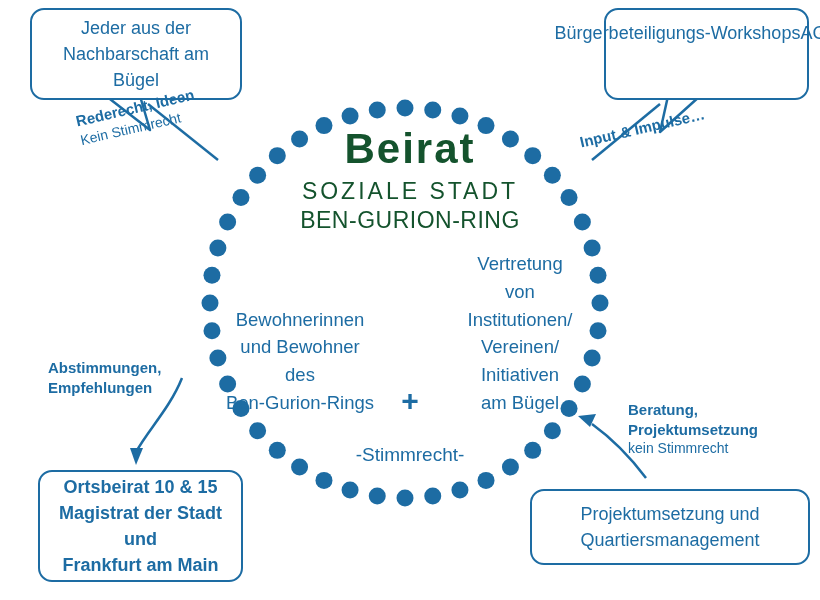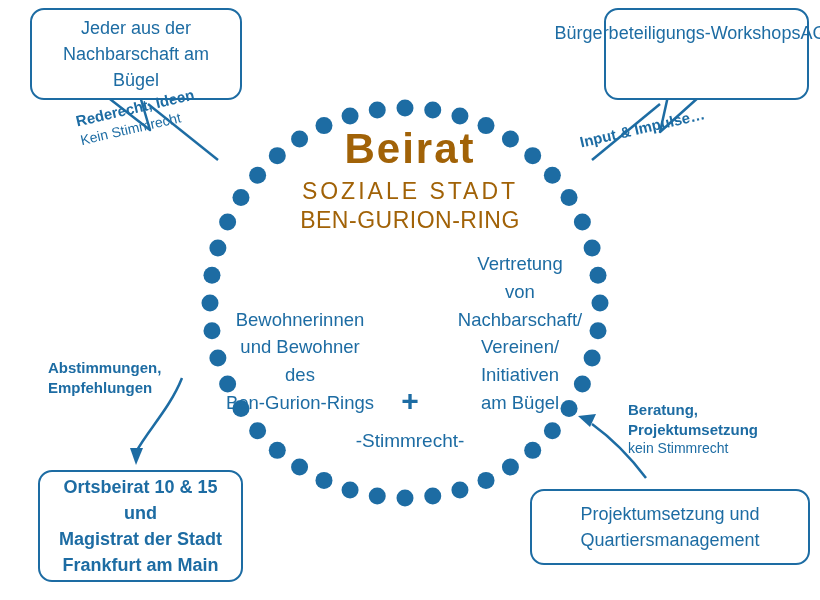--- a/index.html
+++ b/index.html
@@ -50,21 +50,21 @@
     left: 530px; top: 489px; width: 280px; height: 76px;
     display: flex; flex-direction: column; justify-content: center;
   }
 
   
   #center-text {
     position: absolute;
     left: 190px; top: 118px;
     width: 440px;
     text-align: center;
-    color: #a16207;
+    color: #14532d;
     z-index: 4;
   }
   #title-beirat {
     font-size: 42px;
     font-weight: bold;
     letter-spacing: 2px;
     line-height: 1.1;
     margin-top: 8px;
   }
   #subtitle-soziale {
@@ -97,21 +97,21 @@
   #plus-sign {
     width: 40px;
     text-align: center;
     font-size: 30px;
     font-weight: bold;
     line-height: 1.1;
     padding-top: 16px;
   }
   #stimmrecht {
     position: absolute;
-    left: 190px; top: 430px;
+    left: 190px; top: 444px;
     width: 440px;
     text-align: center;
     font-size: 19px;
     color: #1d6ca3;
     z-index: 4;
   }
 
   
   .conn-label {
     position: absolute;
@@ -244,21 +244,21 @@
     <div id="col-left">
       <div>Bewohnerinnen</div>
       <div>und Bewohner</div>
       <div>des</div>
       <div>Ben-Gurion-Rings</div>
     </div>
     <div id="plus-sign">+</div>
     <div id="col-right">
       <div>Vertretung</div>
       <div>von</div>
-      <div>Nachbarschaft/</div>
+      <div>Institutionen/</div>
       <div>Vereinen/</div>
       <div>Initiativen</div>
       <div>am Bügel</div>
     </div>
   </div>
 
   <div id="stimmrecht">-Stimmrecht-</div>
 
   <div class="box" id="box-nachbarschaft">
     <div>Jeder aus der</div>
@@ -267,22 +267,22 @@
   </div>
 
   <div class="box" id="box-buergerbeteiligung">
     <div>Bürgerbeteiligungs-</div>
     <div>Workshops</div>
     <div>AGs …</div>
   </div>
 
   <div class="box" id="box-ortsbeirat">
     <div>Ortsbeirat 10 &amp; 15</div>
+    <div>Magistrat der Stadt</div>
     <div>und</div>
-    <div>Magistrat der Stadt</div>
     <div>Frankfurt am Main</div>
   </div>
 
   <div class="box" id="box-stadtplanung">
     <div>Projektumsetzung und</div>
     <div>Quartiersmanagement</div>
   </div>
 
   <div class="conn-label" id="lbl-rederecht">
     <div class="l1">Rederecht, Ideen</div>

